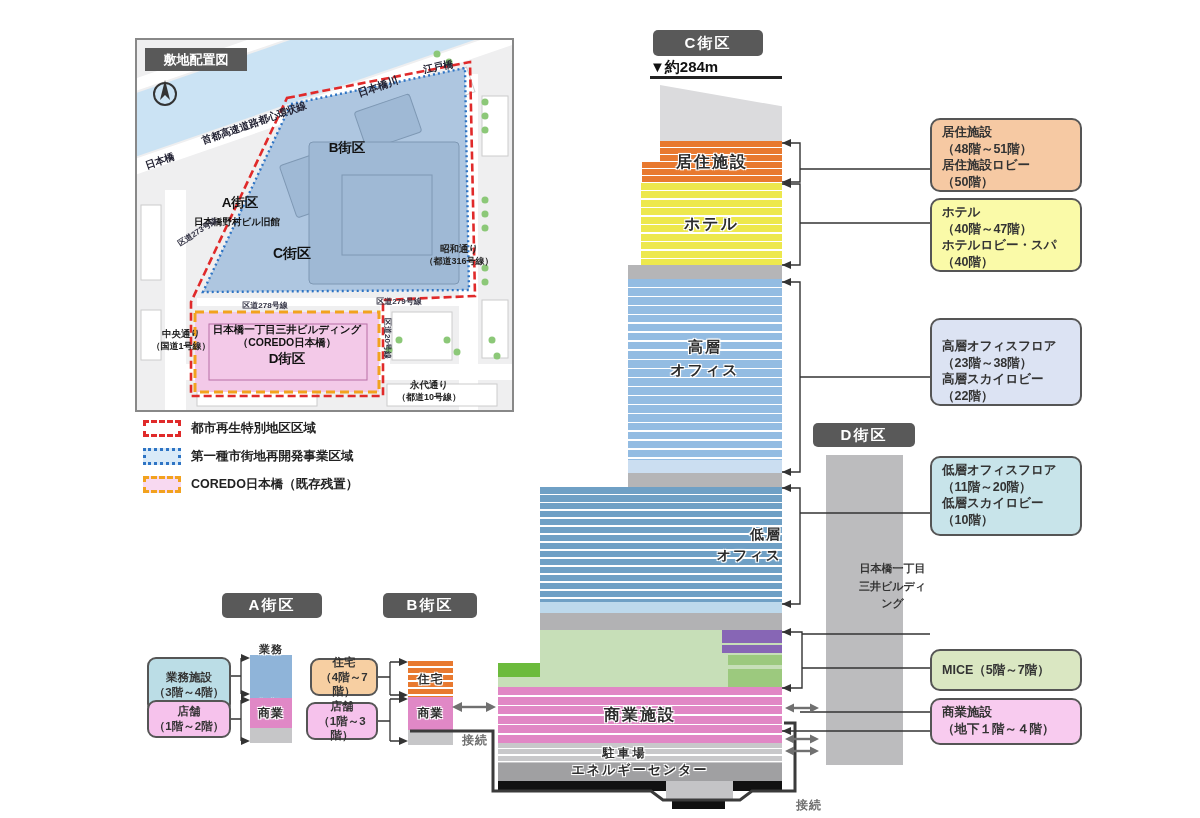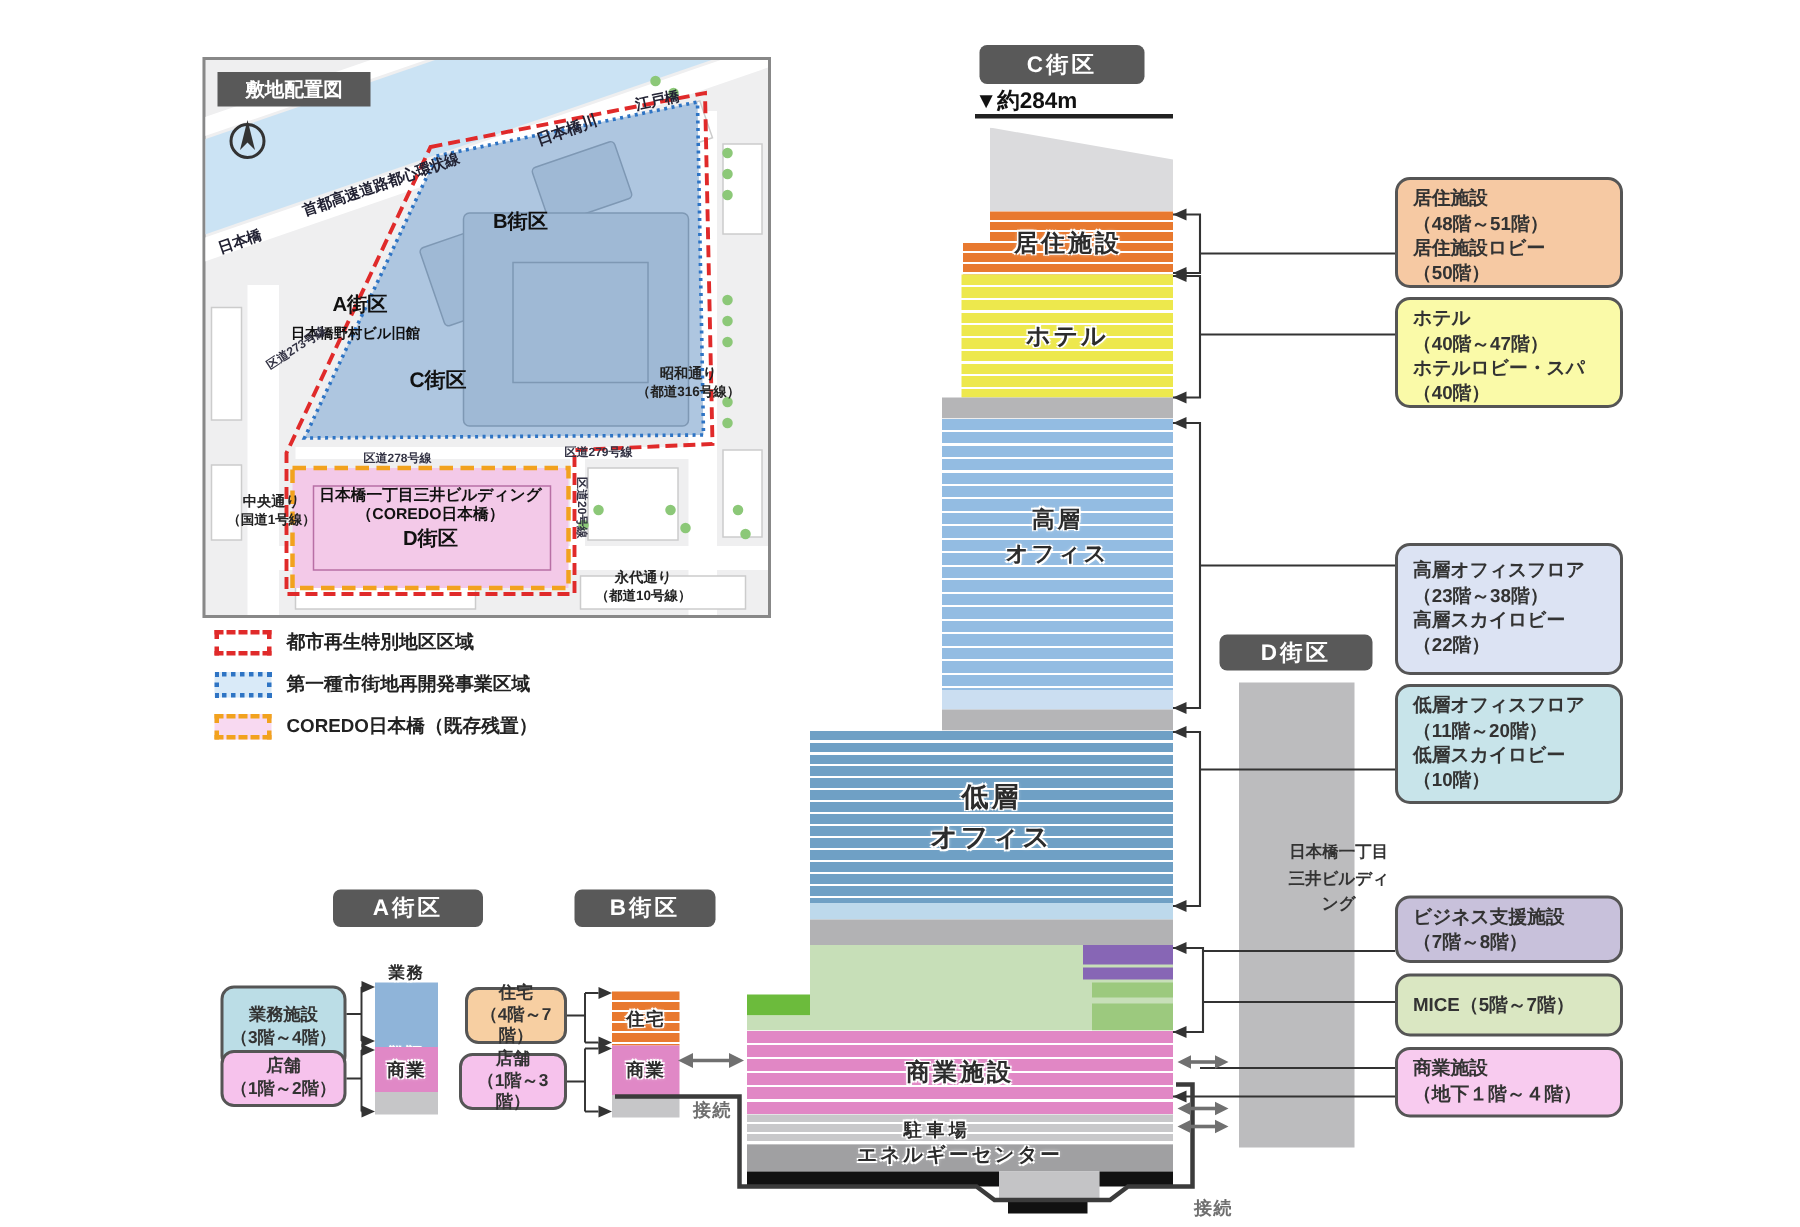--- a/index.html
+++ b/index.html
@@ -175,21 +175,21 @@
 
   <div class="sec st-hblue" style="left:628px;top:279px;width:154px;height:181px;"></div>
   <div class="towerlbl halo" style="left:628px;top:279px;width:154px;height:159px;font-size:15px;line-height:1.5;">
     <span>高層</span>
     <span>オフィス</span>
   </div>
   <div class="sec" style="left:628px;top:460px;width:154px;height:13px;background:#CBDEF1;"></div>
   <div class="sec grayband" style="left:628px;top:473px;width:154px;height:14px;"></div>
 
   <div class="sec st-lblue" style="left:540px;top:487px;width:242px;height:115px;"></div>
-  <div class="towerlbl halo" style="left:540px;top:487px;width:242px;height:115px;font-size:18px;line-height:1.5;">
+  <div class="towerlbl halo" style="left:540px;top:487px;width:242px;height:115px;font-size:14px;line-height:1.5;align-items:flex-end;">
     <span>低層</span>
     <span>オフィス</span>
   </div>
   <div class="sec" style="left:540px;top:602px;width:242px;height:11px;background:#BDD9EC;"></div>
   <div class="sec grayband" style="left:540px;top:613px;width:242px;height:17px;background:#B2B2B4;"></div>
 
   <div class="sec" style="left:540px;top:630px;width:242px;height:57px;background:#C7DFB8;"></div>
   <div class="sec" style="left:722px;top:630px;width:60px;height:13px;background:#8766B5;"></div>
   <div class="sec" style="left:722px;top:645px;width:60px;height:8px;background:#8766B5;"></div>
   <div class="sec" style="left:728px;top:655px;width:54px;height:10px;background:#9CC97E;"></div>
@@ -256,35 +256,31 @@
     <div>（48階～51階）</div>
     <div>居住施設ロビー</div>
     <div>（50階）</div>
   </div>
   <div class="callout" style="left:930px;top:198px;width:152px;height:74px;background:#FAFAA8;">
     <div>ホテル</div>
     <div>（40階～47階）</div>
     <div>ホテルロビー・スパ</div>
     <div>（40階）</div>
   </div>
-  <div class="callout" style="left:930px;top:318px;width:152px;height:88px;background:#DCE3F3;padding-top:8px;margin-top:44px;">
+  <div class="callout" style="left:930px;top:318px;width:152px;height:88px;background:#DCE3F3;padding-top:18px;">
     <div>高層オフィスフロア</div>
     <div>（23階～38階）</div>
     <div>高層スカイロビー</div>
     <div>（22階）</div>
   </div>
   <div class="callout" style="left:930px;top:456px;width:152px;height:80px;background:#C8E4EA;">
     <div>低層オフィスフロア</div>
     <div>（11階～20階）</div>
     <div>低層スカイロビー</div>
     <div>（10階）</div>
-  </div>
-  <div class="callout" style="left:930px;top:597px;width:152px;height:45px;background:#C8C1DB;">
-    <div>ビジネス支援施設</div>
-    <div>（7階～8階）</div>
   </div>
   <div class="callout center" style="left:930px;top:649px;width:152px;height:42px;background:#DAE7C2;">
     <div>MICE（5階～7階）</div>
   </div>
   <div class="callout" style="left:930px;top:698px;width:152px;height:47px;background:#F8CBEF;">
     <div>商業施設</div>
     <div>（地下１階～４階）</div>
   </div>
 
   <svg class="abs overlay" style="left:0;top:0;" width="1200" height="818" viewBox="0 0 1200 818">

